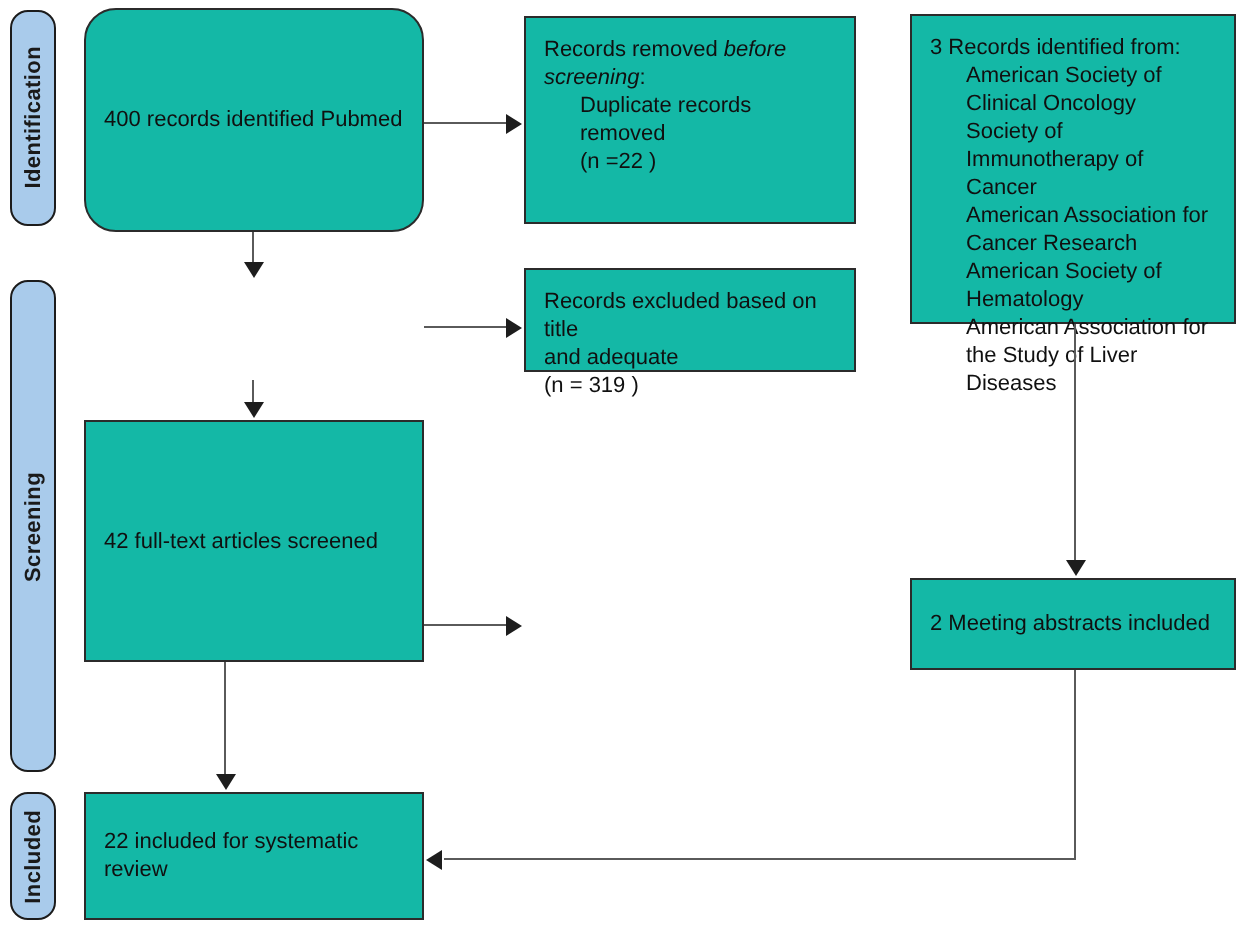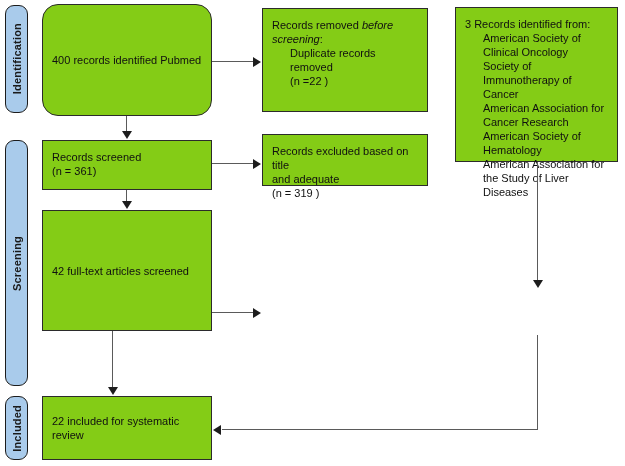--- a/index.html
+++ b/index.html
@@ -32,21 +32,21 @@
     transform: rotate(180deg);
     font-size: 11px;
     font-weight: bold;
     color: #1a1a1a;
     letter-spacing: 0.2px;
     white-space: nowrap;
   }
   
   .box {
     position: absolute;
-    background: #84cc16;
+    background: #14b8a6;
     border: 1.6px solid #2b2b2b;
     box-sizing: border-box;
     display: flex;
     align-items: center;
   }
   .box.top-align {
     align-items: flex-start;
   }
   .box .box-text {
     font-size: 11px;
@@ -107,23 +107,20 @@
   </div>
 
   <div class="stage-bar" style="left:5px; top:396px; width:23px; height:64px;">
     <span class="stage-label">Included</span>
   </div>
 
   <div class="box" style="left:42px; top:4px; width:170px; height:112px;border-radius:16px;">
     <span class="box-text">400 records identified Pubmed</span>
   </div>
 
-  <div class="box top-align" style="left:42px; top:140px; width:170px; height:50px;">
-    <span class="box-text"><span>Records screened</span><br><span>(n = 361)</span></span>
-  </div>
 
   <div class="box" style="left:42px; top:210px; width:170px; height:121px;align-items:center;">
     <span class="box-text">42 full-text articles screened</span>
   </div>
 
   <div class="box" style="left:42px; top:396px; width:170px; height:64px;">
     <span class="box-text">22 included for systematic review</span>
   </div>
 
   <div class="box top-align" style="left:262px; top:8px; width:166px; height:104px;">
@@ -132,20 +129,23 @@
 
   <div class="box top-align" style="left:262px; top:134px; width:166px; height:52px;">
     <span class="box-text"><span>Records excluded based on title</span><br><span>and adequate</span><br><span>(n = 319 )</span></span>
   </div>
 
 
   <div class="box top-align" style="left:455px; top:7px; width:163px; height:155px;">
     <span class="box-text"><span>3 Records identified from:</span><span class="indent">American Society of Clinical Oncology</span><span class="indent">Society of Immunotherapy of Cancer</span><span class="indent">American Association for Cancer Research</span><span class="indent">American Society of Hematology</span><span class="indent">American Association for the Study of Liver Diseases</span></span>
   </div>
 
+  <div class="box" style="left:455px; top:289px; width:163px; height:46px;">
+    <span class="box-text">2 Meeting abstracts included</span>
+  </div>
 
   <div class="conn-h" style="left:212px; top:61px; width:42px;"></div>
   <div class="arrow arrow-right" style="left:253px; top:57px;"></div>
 
   <div class="conn-v" style="left:126px; top:116px; height:16px;"></div>
   <div class="arrow arrow-down" style="left:122px; top:131px;"></div>
 
   <div class="conn-h" style="left:212px; top:163px; width:42px;"></div>
   <div class="arrow arrow-right" style="left:253px; top:159px;"></div>
 

